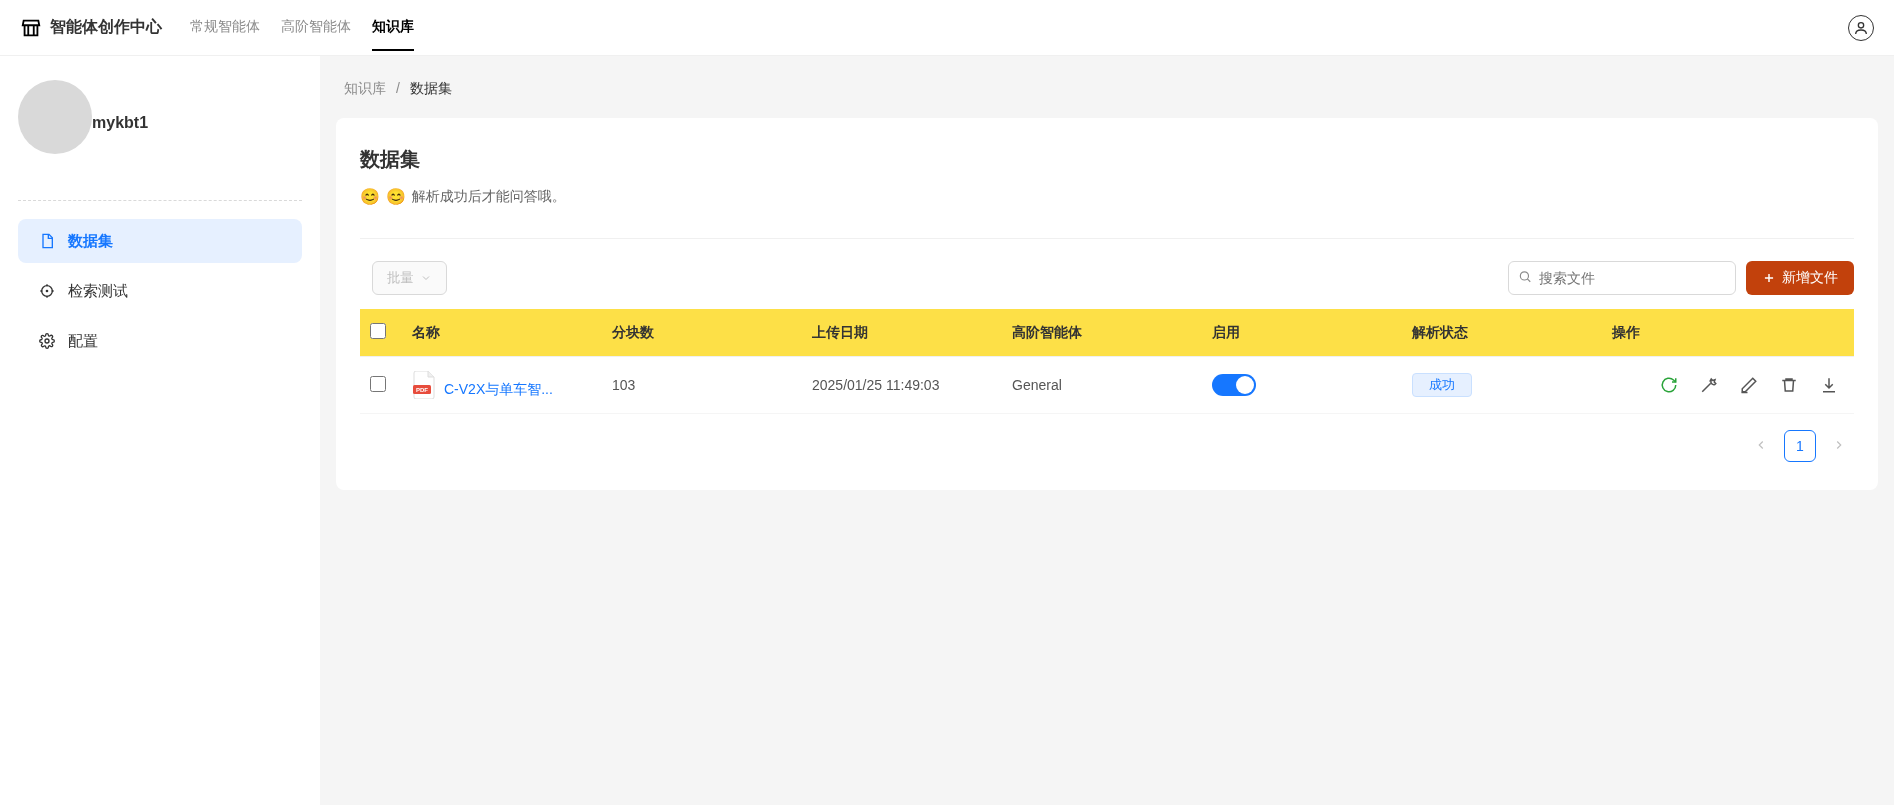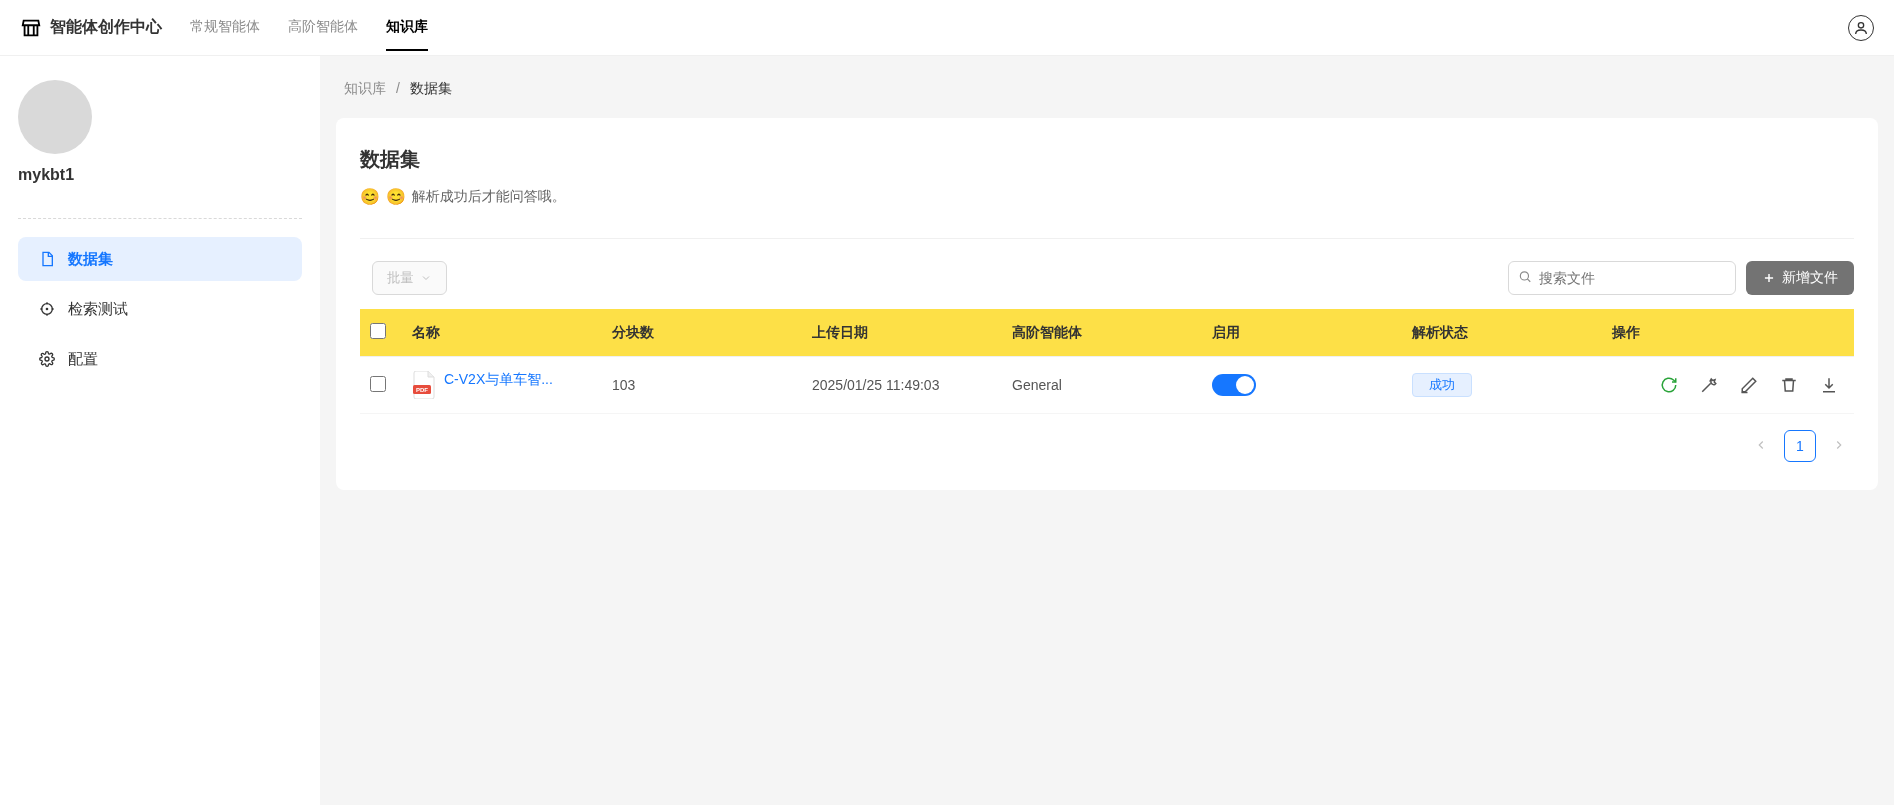--- a/index.html
+++ b/index.html
@@ -3,30 +3,30 @@
 <meta charset="utf-8">
 <style>
 * { box-sizing: border-box; margin: 0; padding: 0; }
 body { font-family: -apple-system, BlinkMacSystemFont, "Segoe UI", "PingFang SC", "Microsoft YaHei", sans-serif; font-size: 14px; color: #333; background: #fff; }
 .app { display: flex; flex-direction: column; height: 805px; width: 1894px; overflow: hidden; }
 
 
 .top-header { display: flex; align-items: center; height: 56px; padding: 4px 20px; border-bottom: 1px solid #f0f0f0; }
 .brand { display: flex; align-items: center; gap: 8px; font-weight: 700; font-size: 16px; margin-right: 28px; }
 .brand-icon { width: 22px; height: 22px; }
-.top-tabs { display: flex; gap: 28px; height: 100%; align-items: flex-start; }
+.top-tabs { display: flex; gap: 21px; height: 100%; align-items: flex-start; }
 .top-tab { color: #8c8c8c; cursor: pointer; height: 100%; display: flex; align-items: center; border-bottom: 2px solid transparent; }
 .top-tab.active { color: #000; font-weight: 600; border-bottom-color: #000; }
 .header-spacer { flex: 1; }
 .user-icon { width: 26px; height: 26px; border: 1.5px solid #333; border-radius: 50%; display: flex; align-items: center; justify-content: center; cursor: pointer; }
 
 
 .body { display: flex; flex: 1; }
 .sidebar { width: 320px; padding: 24px 18px 0 18px; display: flex; flex-direction: column; align-items: stretch; }
-.avatar-wrap { display: flex; flex-direction: column; align-items: flex-start; margin-bottom: 18px; }
+.avatar-wrap { display: flex; flex-direction: row; align-items: center; margin-bottom: 18px; }
 .avatar { width: 74px; height: 74px; border-radius: 50%; background: #d9d9d9; margin-bottom: 12px; }
 .avatar-name { font-weight: 700; font-size: 16px; }
 .divider { height: 1px; border-top: 1px dashed #d9d9d9; margin: 16px 0 18px 0; }
 .side-item { display: flex; align-items: center; gap: 12px; height: 44px; padding: 0 20px; border-radius: 8px; cursor: pointer; font-size: 15px; color: #333; margin-bottom: 6px; }
 .side-item.active { background: #e6f0ff; color: #1677ff; font-weight: 600; }
 .side-icon { width: 18px; height: 18px; display: inline-flex; align-items: center; justify-content: center; }
 
 
 .main { flex: 1; background: #f5f5f5; padding: 0; }
 .breadcrumb { padding: 24px 0 20px 24px; color: #8c8c8c; display: flex; gap: 10px; font-size: 14px; }
@@ -37,37 +37,37 @@
 .emoji { font-size: 16px; }
 .hr { height: 1px; background: #f0f0f0; margin: 32px 0 22px 0; }
 
 
 .toolbar { display: flex; align-items: flex-end; margin-bottom: 14px; }
 .bulk-btn { display: inline-flex; align-items: center; gap: 6px; height: 34px; padding: 0 14px; border: 1px solid #d9d9d9; border-radius: 6px; background: #fafafa; color: #bfbfbf; cursor: not-allowed; margin-left: 12px; }
 .toolbar-spacer { flex: 1; }
 .search-wrap { position: relative; margin-right: 10px; border-radius: 6px; }
 .search-wrap .search-ico { position: absolute; left: 10px; top: 50%; transform: translateY(-50%); color: #8c8c8c; }
 .search-input { height: 34px; width: 228px; border: 1px solid #d9d9d9; border-radius: 6px; padding: 0 10px 0 30px; font-size: 14px; outline: none; }
-.primary-btn { display: inline-flex; align-items: center; gap: 6px; height: 34px; padding: 0 16px; background: #737373; color: #fff; border: none; border-radius: 6px; cursor: pointer; font-size: 14px; font-weight: 500; }
+.primary-btn { display: inline-flex; align-items: center; gap: 6px; height: 34px; padding: 0 16px; background: #c2410c; color: #fff; border: none; border-radius: 6px; cursor: pointer; font-size: 14px; font-weight: 500; }
 
 
 .tbl { width: 100%; border-collapse: collapse; }
 .tbl th, .tbl td { text-align: left; padding: 14px 10px; font-size: 14px; }
 .tbl thead th { background: #fde047; color: #333; font-weight: 600; border-bottom: 1px solid #f0f0f0; }
 .tbl tbody td { border-bottom: 1px solid #f5f5f5; color: #555; }
 .chk { width: 16px; height: 16px; }
 .col-chk { width: 42px; text-align: center; }
 .col-name { width: 200px; }
 .col-chunks { width: 200px; }
 .col-date { width: 200px; }
 .col-method { width: 200px; }
 .col-enable { width: 200px; }
 .col-status { width: 200px; }
 .col-ops { }
-.file-cell { display: flex; align-items: flex-start; gap: 8px; }
+.file-cell { display: flex; align-items: flex-end; gap: 8px; }
 .pdf-icon { width: 24px; height: 28px; position: relative; }
 .file-link { color: #1677ff; cursor: pointer; max-width: 130px; white-space: nowrap; overflow: hidden; text-overflow: ellipsis; }
 .switch { width: 44px; height: 22px; background: #1677ff; border-radius: 11px; position: relative; cursor: pointer; }
 .switch .knob { width: 18px; height: 18px; background: #fff; border-radius: 50%; position: absolute; top: 2px; right: 2px; }
 .status-tag { display: inline-block; padding: 2px 16px; background: #e6f0ff; color: #1677ff; border: 1px solid #c9e0ff; border-radius: 4px; font-size: 13px; }
 .ops { display: flex; align-items: center; gap: 22px; justify-content: flex-end; padding-right: 6px; }
 .op-btn { width: 18px; height: 18px; color: #555; cursor: pointer; display: inline-flex; align-items: center; justify-content: center; }
 .op-btn.refresh { color: #2aa33a; }
 
 

